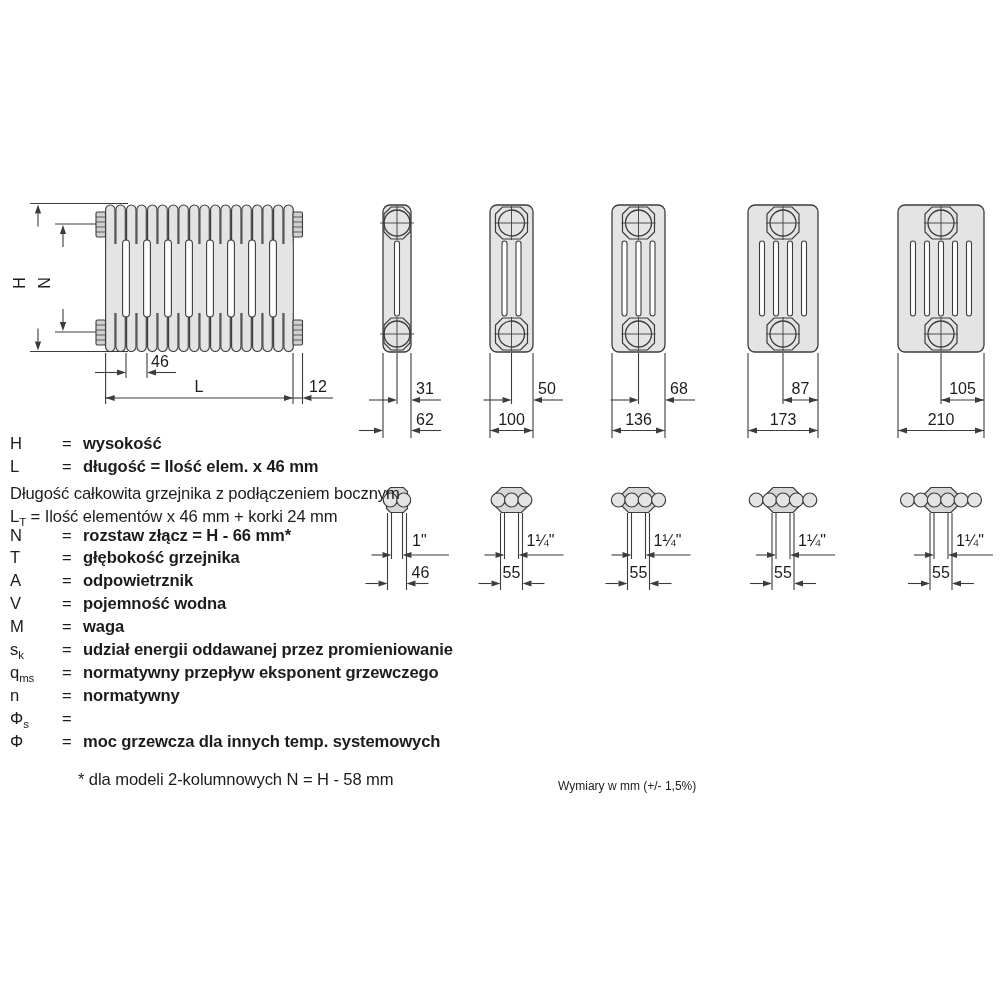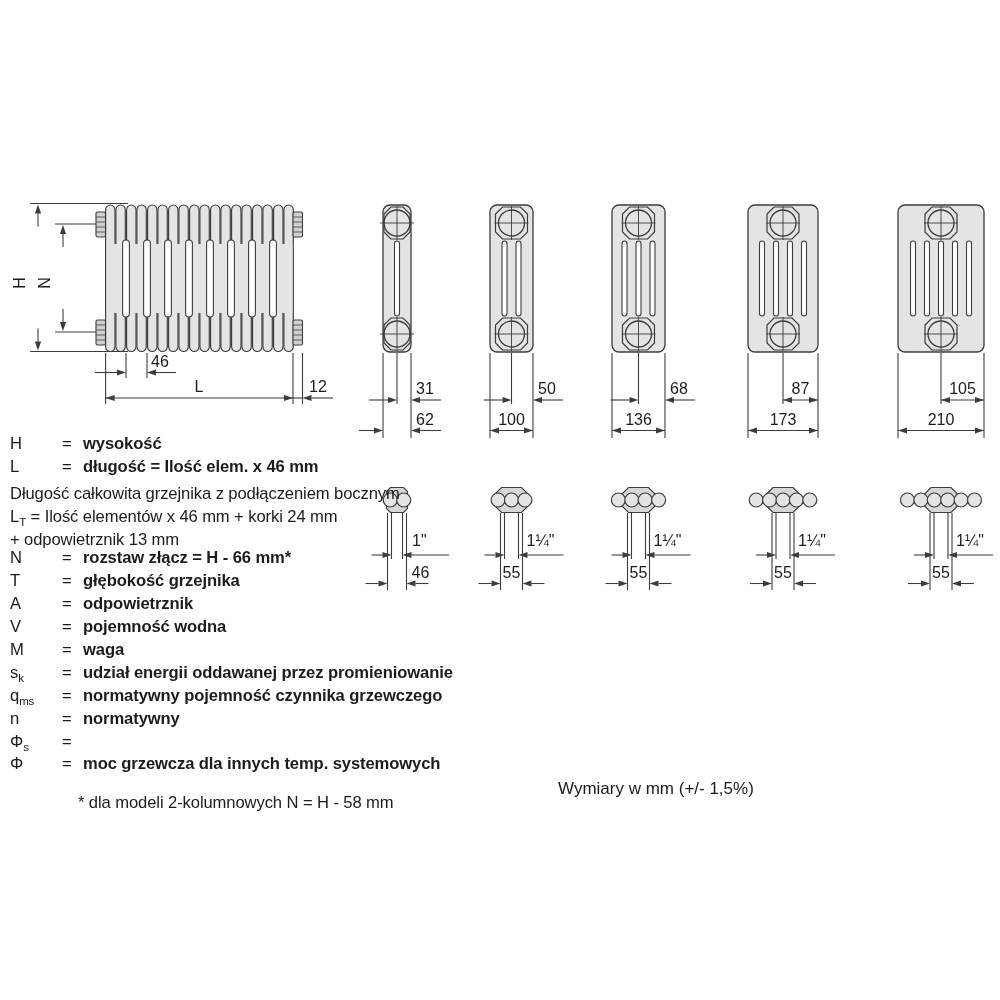--- a/index.html
+++ b/index.html
@@ -9,21 +9,21 @@
   }
   svg{position:absolute;left:0;top:0;}
   .legend{position:absolute;left:6px;top:434px;width:460px;}
   .legend .row{position:relative;height:22.9px;white-space:nowrap;font-size:16.6px;letter-spacing:-0.1px;}
   .legend .sym{position:absolute;left:4px;top:0;}
   .legend .eq{position:absolute;left:56px;top:0;}
   .legend .desc{position:absolute;left:77px;top:0;font-weight:bold;}
   .legend .flow{position:absolute;left:4px;top:4px;}
   .legend .note{position:absolute;left:72px;top:16px;}
   .legend sub{font-size:11.5px;line-height:0;}
-  .units-note{position:absolute;left:558px;top:779px;font-size:17px;}
+  .units-note{position:absolute;left:558px;top:779px;font-size:12px;}
   .dim-txt{font-size:16px;fill:#1c1c1c;}
 </style>
 </head>
 <body>
 
 <div class="canvas">
   <svg id="drawing" width="1000" height="1000" viewBox="0 0 1000 1000">
       <g>
         <rect x="105.6" y="205" width="9.4" height="146.5" rx="4.7" ry="4.7" fill="#e4e4e4" stroke="#3c3c3c" stroke-width="1.15"></rect>
         <rect x="115.9" y="205" width="9.4" height="146.5" rx="4.7" ry="4.7" fill="#e4e4e4" stroke="#3c3c3c" stroke-width="1.15"></rect>
@@ -382,23 +382,20 @@
         <span class="eq">=</span>
         <span class="desc">długość = Ilość elem. x 46 mm</span>
       </div>
       <div class="row">
         <span class="flow">Długość całkowita grzejnika z podłączeniem bocznym</span>
       </div>
       <div class="row">
         <span class="flow">L<sub>T</sub> = Ilość elementów x 46 mm + korki 24 mm</span>
       </div>
       <div class="row">
-        <span class="flow">+ odpowietrznik 13 mm</span>
-      </div>
-      <div class="row">
         <span class="sym">N</span>
         <span class="eq">=</span>
         <span class="desc">rozstaw złącz = H - 66 mm*</span>
       </div>
       <div class="row">
         <span class="sym">T</span>
         <span class="eq">=</span>
         <span class="desc">głębokość grzejnika</span>
       </div>
       <div class="row">
@@ -417,21 +414,21 @@
         <span class="desc">waga</span>
       </div>
       <div class="row">
         <span class="sym">s<sub>k</sub></span>
         <span class="eq">=</span>
         <span class="desc">udział energii oddawanej przez promieniowanie</span>
       </div>
       <div class="row">
         <span class="sym">q<sub>ms</sub></span>
         <span class="eq">=</span>
-        <span class="desc">normatywny pojemność czynnika grzewczego</span>
+        <span class="desc">normatywny przepływ eksponent grzewczego</span>
       </div>
       <div class="row">
         <span class="sym">n</span>
         <span class="eq">=</span>
         <span class="desc">normatywny</span>
       </div>
       <div class="row">
         <span class="sym">Φ<sub>s</sub></span>
         <span class="eq">=</span>
       </div>

